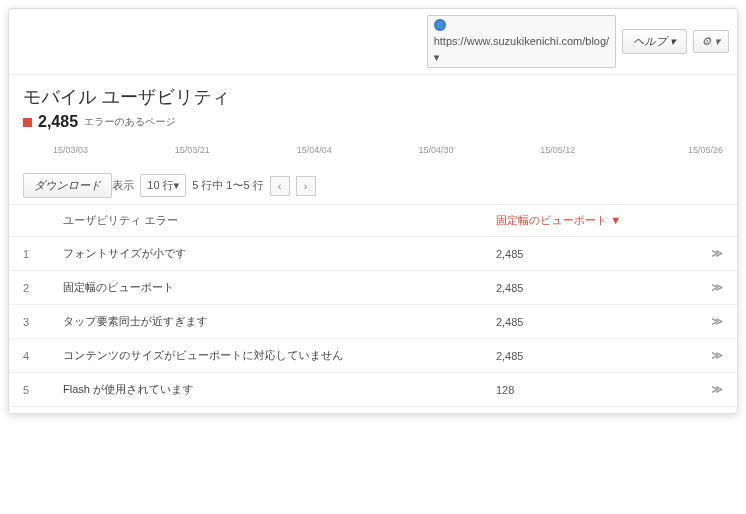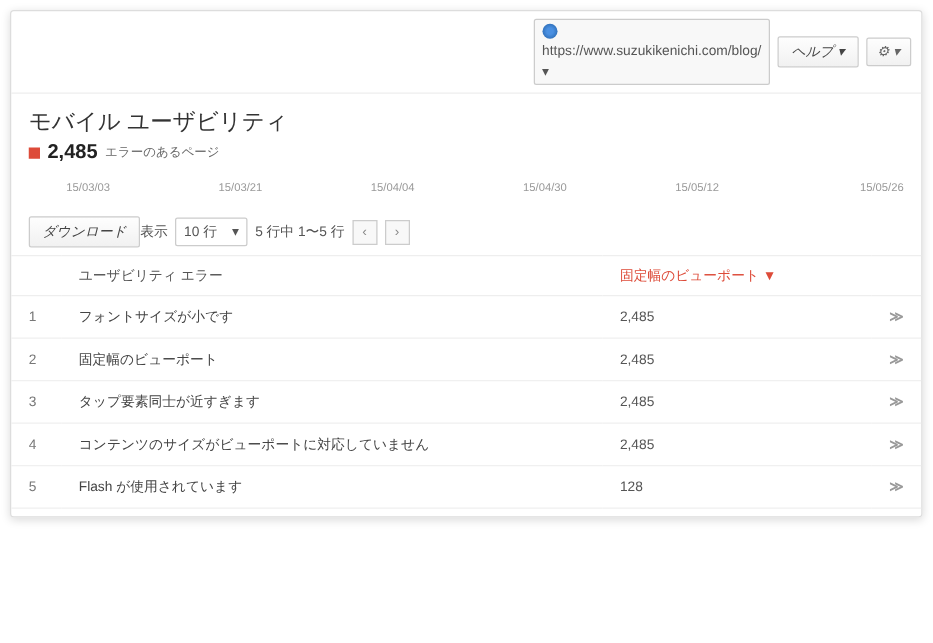--- a/index.html
+++ b/index.html
@@ -21,21 +21,21 @@
 .err-label { font-size: 10px; color: #666; }
 .chart { position: relative; height: 95px; margin-bottom: 4px; padding-left: 30px; }
 .ylabel { position: absolute; left: 0; font-size: 9px; color: #999; transform: translateY(-50%); }
 .grid-line { position: absolute; left: 30px; right: 0; height: 1px; background: #eee; }
 .data-line { position: absolute; left: 30px; right: 0; height: 1px; background: #dd4b39; }
 .xlabels { display: flex; font-size: 9px; color: #999; padding-left: 30px; margin-bottom: 14px; }
 .xlabels span { flex: 1; }
 .xlabels span:last-child { text-align: right; flex: 0.5; }
 .controls { display: flex; align-items: center; justify-content: flex-start; padding: 0 14px 6px; }
 .ctrl-right { display: flex; align-items: center; gap: 6px; font-size: 11px; color: #555; }
-.select { border: 1px solid #ccc; padding: 3px 6px; font-size: 11px; background: #fff; border-radius: 2px; display: flex; align-items: center; gap: 12px; }
+.select { border: 1px solid #ccc; padding: 3px 6px; font-size: 11px; background: #fff; border-radius: 2px; display: flex; align-items: center; gap: 0; }
 .pager-btn { border: 1px solid #ccc; background: #f8f8f8; width: 20px; height: 20px; font-size: 11px; color: #888; cursor: pointer; display: inline-flex; align-items: center; justify-content: center; }
 table { width: 100%; border-collapse: collapse; font-size: 11px; }
 th { text-align: left; padding: 8px 14px; color: #555; font-weight: normal; border-top: 1px solid #eee; border-bottom: 1px solid #eee; }
 th.sort { color: #dd4b39; }
 td { padding: 9px 14px; border-bottom: 1px solid #f0f0f0; color: #444; }
 td.idx { width: 30px; color: #777; }
 td.val { color: #555; }
 td.arr { width: 30px; text-align: right; color: #999; font-weight: bold; }
 </style>
 </head>

